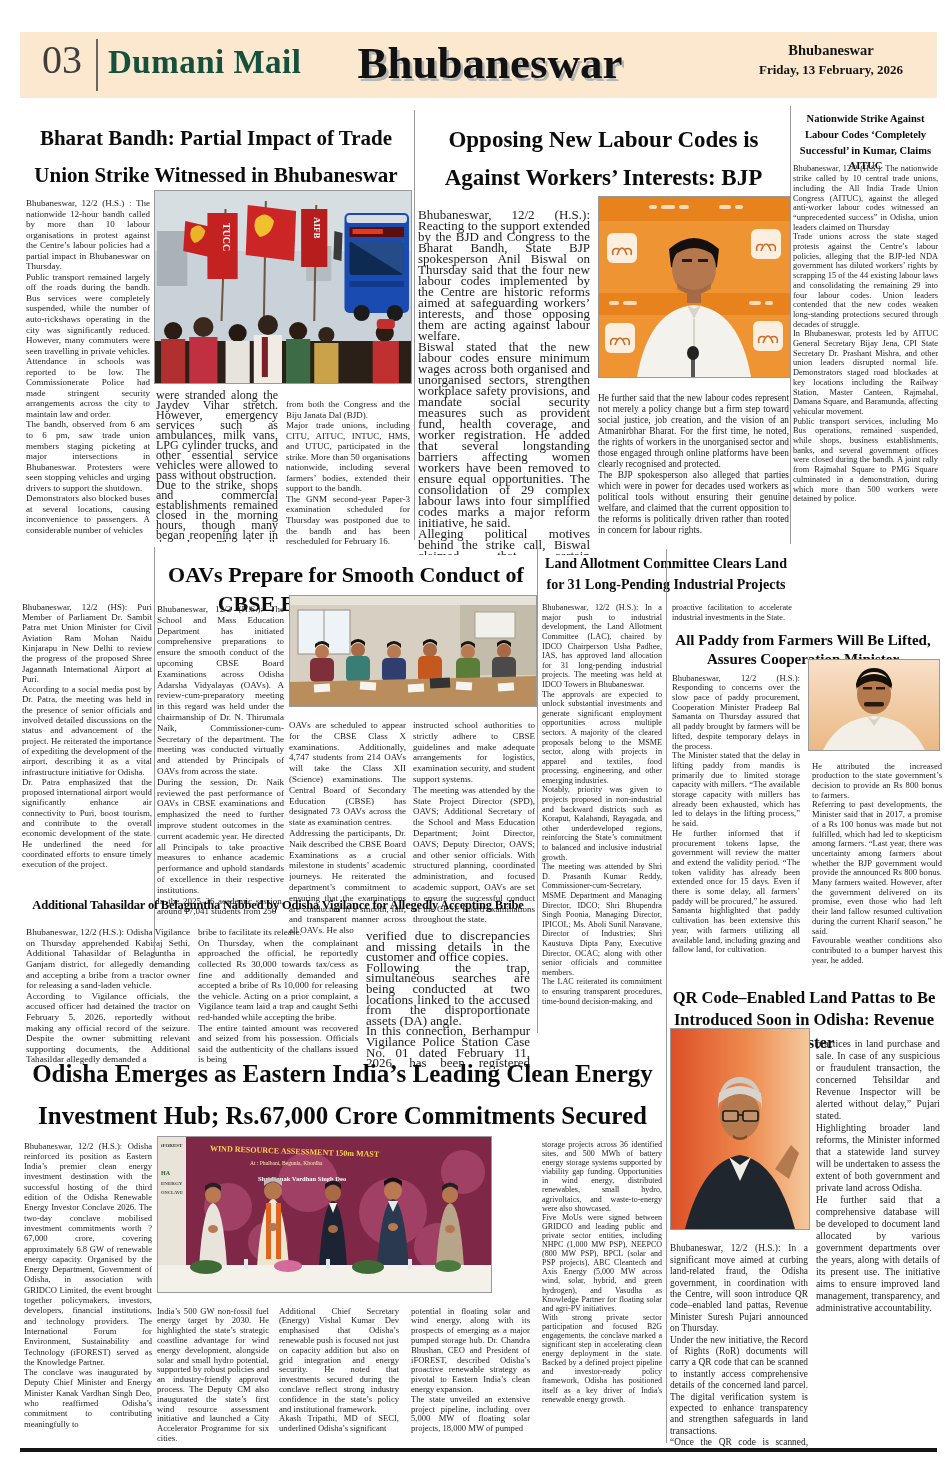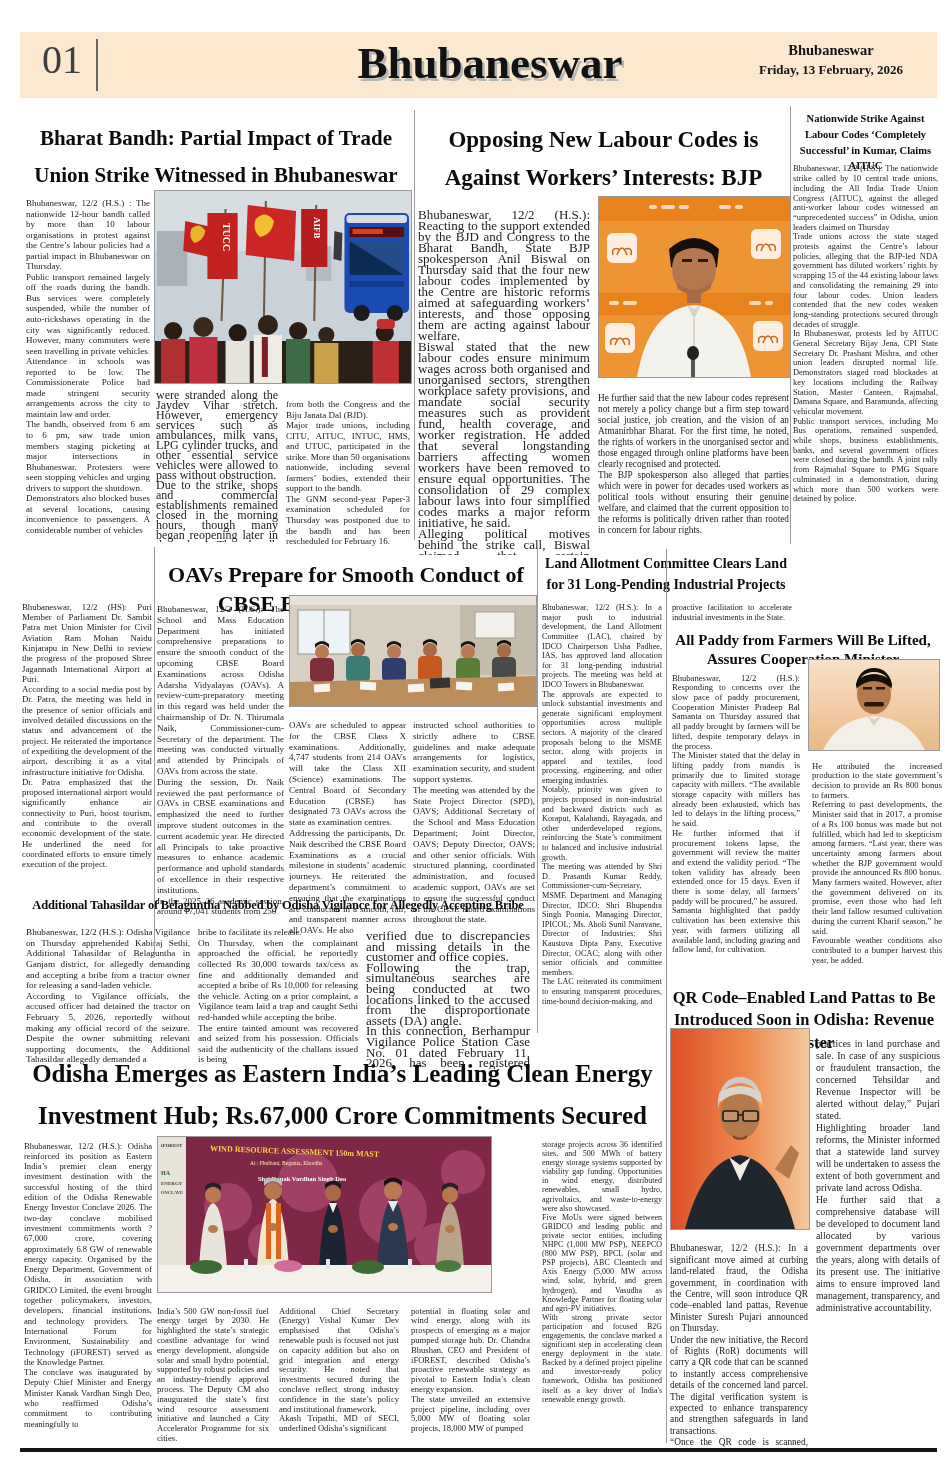--- a/index.html
+++ b/index.html
@@ -90,22 +90,23 @@
   #vd3{left:154px;top:547px;height:408px;}
   #vd4{left:537px;top:547px;height:486px;}
   #vd5{left:666px;top:549px;height:894px;}
 </style>
 </head>
 <body>
 
 <div class="page">
 
   <header class="masthead">
-    <div class="pageno">01</div>
+    <div class="pageno">03</div>
     <div class="pagebar"></div>
+    <div class="brand">Dumani Mail</div>
     <div class="mast-title">Bhubaneswar</div>
     <div class="edition">
       <div class="ed1">Bhubaneswar</div>
       <div class="ed2">Friday, 13 February, 2026</div>
     </div>
   </header>
 
   <article class="art a1">
     <h1 class="hl">Bharat Bandh: Partial Impact of Trade Union Strike Witnessed in Bhubaneswar</h1>
     <p class="bt c1"><b class="dl">Bhubaneswar, 12/2 (H.S.) : </b><span>The nationwide 12-hour bandh called by more than 10 labour organisations in protest against the Centre’s labour policies had a partial impact in Bhubaneswar on Thursday.

